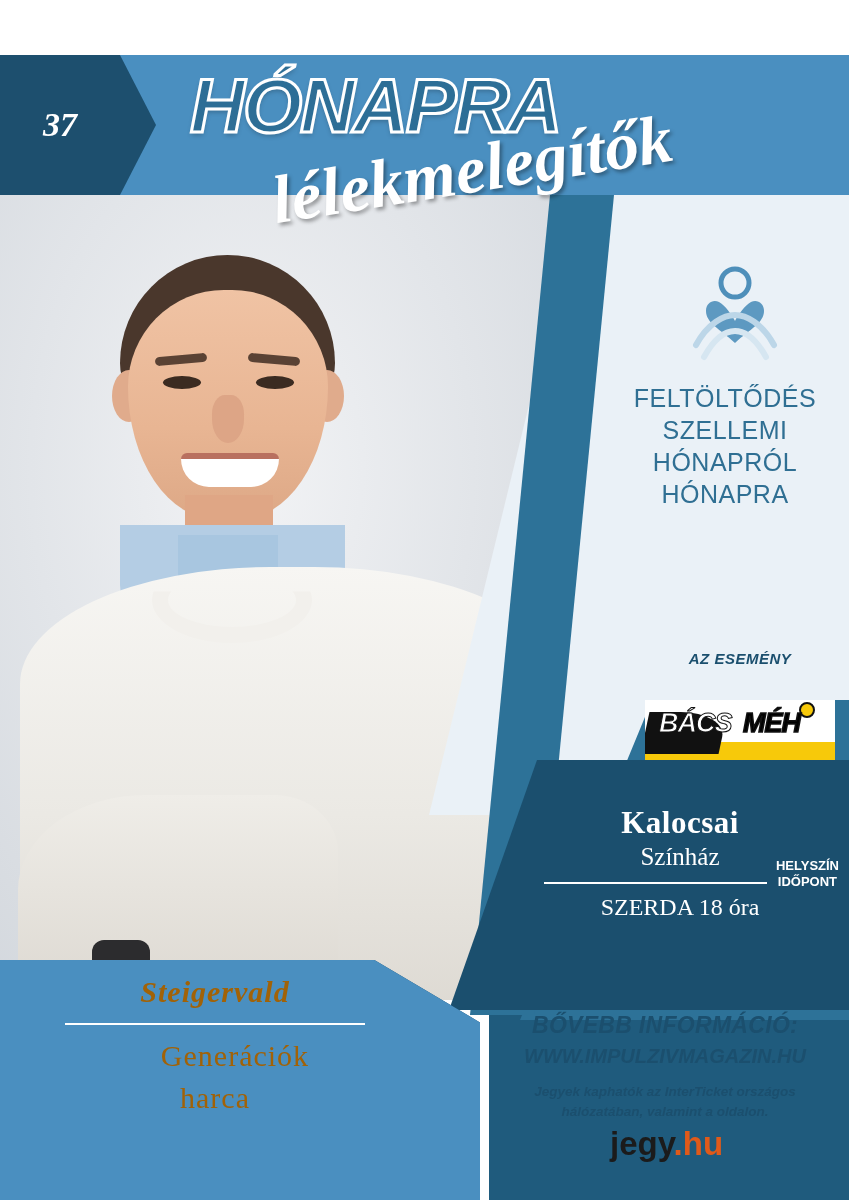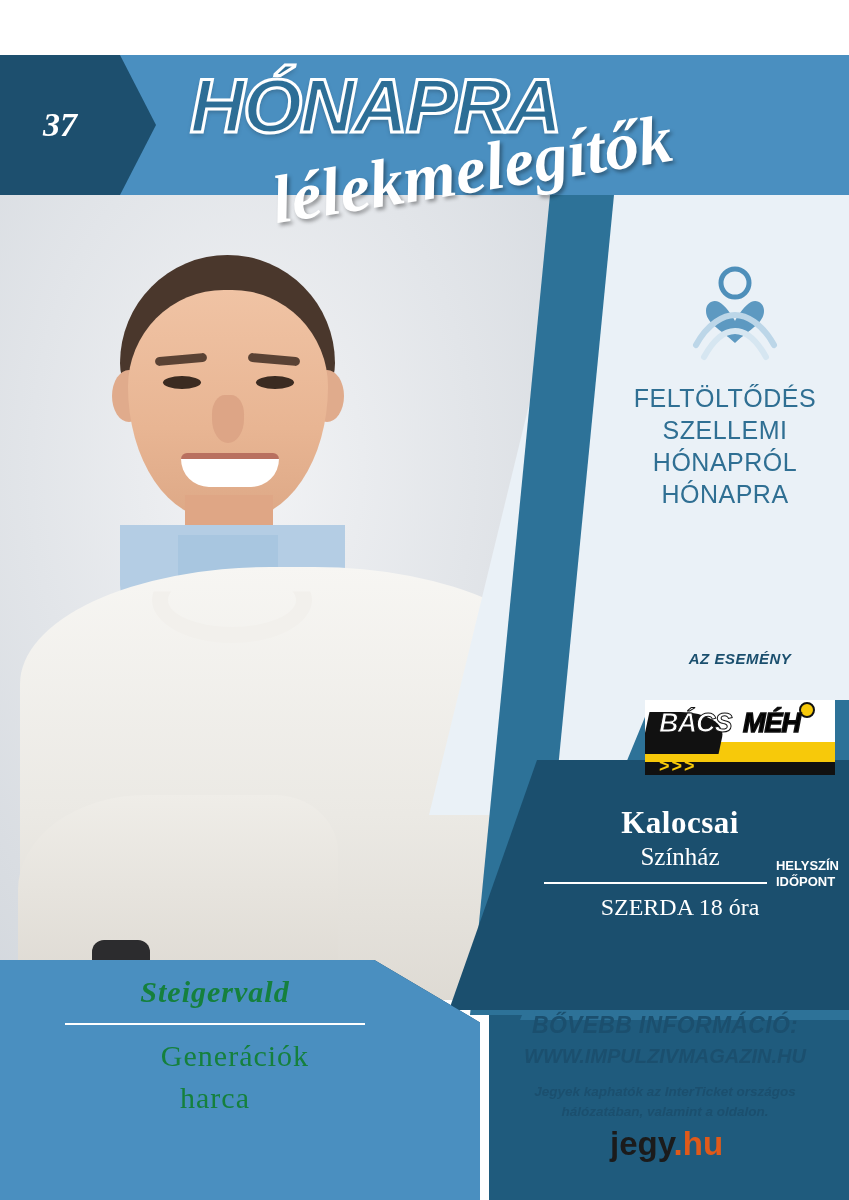--- a/index.html
+++ b/index.html
@@ -234,21 +234,21 @@
     font-size: 15px;
     font-weight: bold;
     font-style: italic;
     line-height: 1.5;
     letter-spacing: 0.5px;
     z-index: 6;
   }
   .sponsor-logo {
     position: absolute;
     left: 645px; top: 700px;
-    width: 190px; height: 75px;
+    width: 190px; height: 60px;
     background: #ffffff;
     z-index: 6;
     overflow: hidden;
   }
   .sl-yellow {
     position: absolute; left: 0; top: 42px;
     width: 190px; height: 20px; background: #f7c90a;
   }
   .sl-black {
     position: absolute; left: 0; top: 62px;
@@ -324,21 +324,21 @@
   }
   .venue-tag {
     position: absolute;
     right: -8px; top: 47px;
     background: #1b4f6e;
     color: #ffffff;
     font-size: 13px;
     font-weight: bold;
     line-height: 1.25;
     padding: 6px 9px;
-    text-align: left;
+    text-align: center;
     z-index: 8;
   }
 
   
   .name-band {
     position: absolute;
     left: 0; top: 960px;
     width: 480px; height: 240px;
     background: #4a8fc0;
     clip-path: polygon(0 0, 78% 0, 100% 26%, 100% 100%, 0 100%);
@@ -350,21 +350,21 @@
     width: 480px; height: 240px;
     background: #1b4f6e;
     clip-path: polygon(0 0, 78% 0, 100% 26%, 100% 100%, 86% 100%, 86% 30%, 66% 14%, 0 14%);
     z-index: 5;
   }
   .name-text {
     position: absolute;
     left: 0; top: 975px;
     width: 430px;
     text-align: center;
-    color: #15803d;
+    color: #a16207;
     z-index: 7;
   }
   .name-last {
     font-family: "Liberation Serif", serif;
     font-size: 30px;
     font-weight: bold;
     font-style: italic;
     letter-spacing: 1px;
   }
   .name-first {

